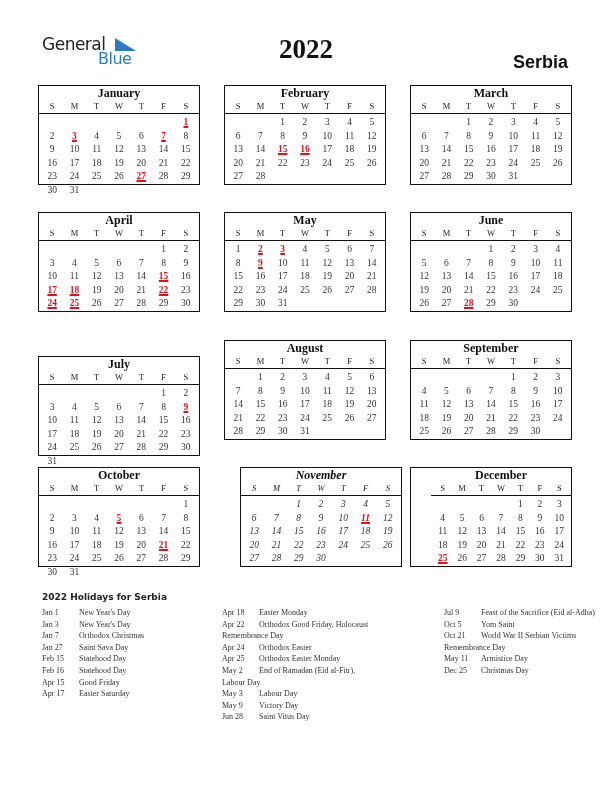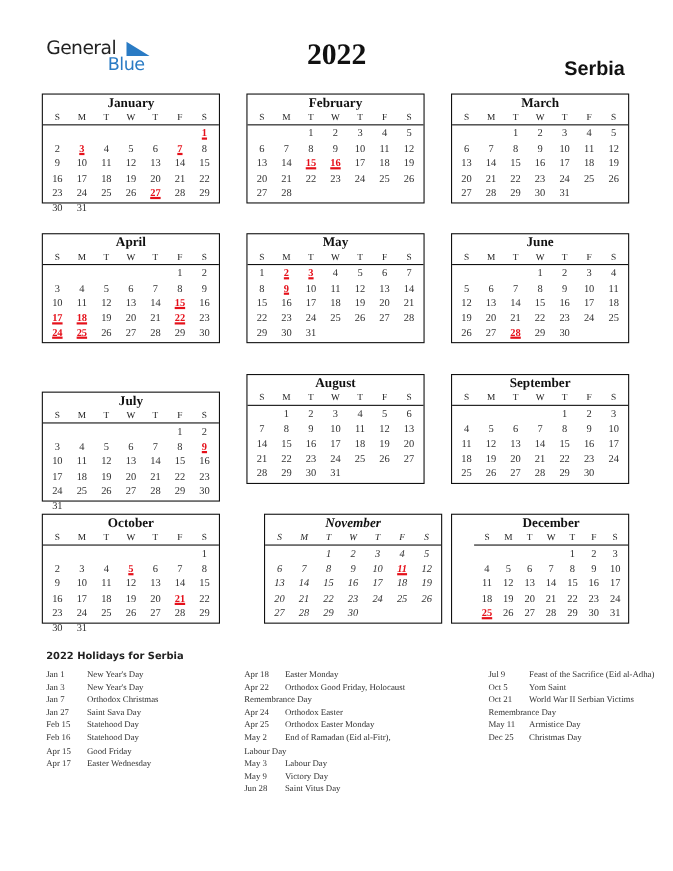--- a/index.html
+++ b/index.html
@@ -610,21 +610,21 @@
 
 <div class="hol-title">2022 Holidays for Serbia</div>
 <div class="hcol" id="hcol0" style="left:42px;">
     <div class="hrow"><span class="d">Jan 1</span><span>New Year's Day</span></div>
     <div class="hrow"><span class="d">Jan 3</span><span>New Year's Day</span></div>
     <div class="hrow"><span class="d">Jan 7</span><span>Orthodox Christmas</span></div>
     <div class="hrow"><span class="d">Jan 27</span><span>Saint Sava Day</span></div>
     <div class="hrow"><span class="d">Feb 15</span><span>Statehood Day</span></div>
     <div class="hrow"><span class="d">Feb 16</span><span>Statehood Day</span></div>
     <div class="hrow"><span class="d">Apr 15</span><span>Good Friday</span></div>
-    <div class="hrow"><span class="d">Apr 17</span><span>Easter Wednesday</span></div>
+    <div class="hrow"><span class="d">Apr 17</span><span>Easter Saturday</span></div>
   </div>
 <div class="hcol" id="hcol1" style="left:222px;">
     <div class="hrow"><span class="d">Apr 18</span><span>Easter Monday</span></div>
     <div class="hrow"><span class="d">Apr 22</span><span>Orthodox Good Friday, Holocaust</span></div>
     <div class="hrow">Remembrance Day</div>
     <div class="hrow"><span class="d">Apr 24</span><span>Orthodox Easter</span></div>
     <div class="hrow"><span class="d">Apr 25</span><span>Orthodox Easter Monday</span></div>
     <div class="hrow"><span class="d">May 2</span><span>End of Ramadan (Eid al-Fitr),</span></div>
     <div class="hrow">Labour Day</div>
     <div class="hrow"><span class="d">May 3</span><span>Labour Day</span></div>

